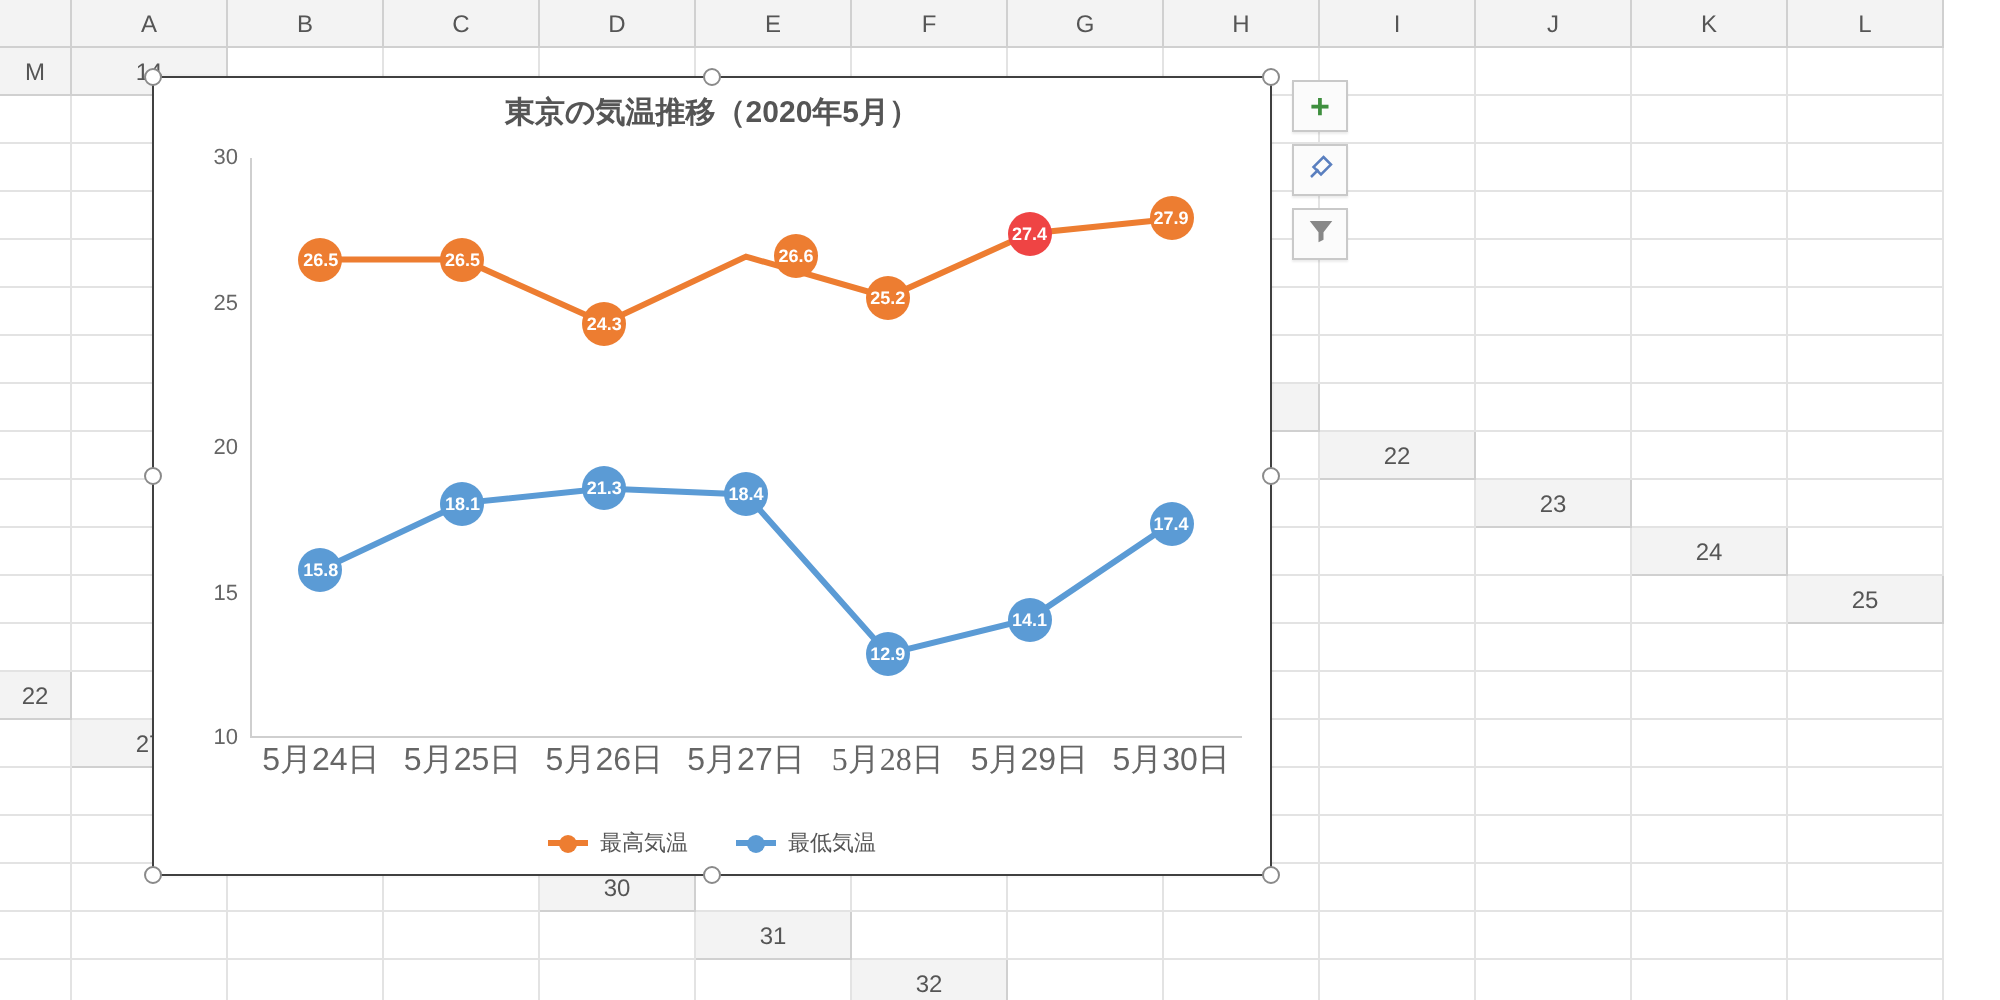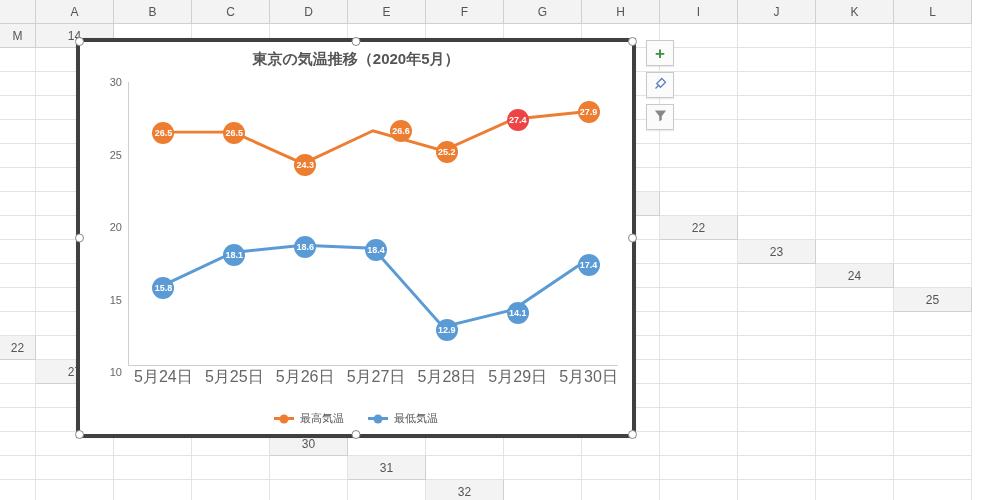--- a/index.html
+++ b/index.html
@@ -37,21 +37,21 @@
     background: #fff;
   }
   
   .chart-wrap {
     position: absolute;
     left: 76px;
     top: 38px;
     width: 560px;
     height: 400px;
     background: #fff;
-    border: 4px solid #404040;
+    border: 1px solid #404040;
     box-shadow: 0 0 0 1px rgba(0,0,0,0.02);
   }
   .handle {
     position: absolute;
     width: 9px; height: 9px;
     background: #fff;
     border: 1px solid #8a8a8a;
     border-radius: 50%;
   }
   .h-tl { left:-5px; top:-5px; }
@@ -438,33 +438,33 @@
       </svg>
   <div class="ytick" style="top: 290px;">10</div>
       <div class="ytick" style="top: 217.5px;">15</div>
       <div class="ytick" style="top: 145px;">20</div>
       <div class="ytick" style="top: 72.5px;">25</div>
       <div class="ytick" style="top: 0px;">30</div>
       <div class="xtick" style="left: 35.4286px;">5月24日</div>
       <div class="xtick" style="left: 106.286px;">5月25日</div>
       <div class="xtick" style="left: 177.143px;">5月26日</div>
       <div class="xtick" style="left: 248px;">5月27日</div>
-      <div class="xtick" style="left: 318.857px;">5月28日</div>
+      <div class="xtick" style="left: 318.857px; font-family: Liberation Serif, serif;">5月28日</div>
       <div class="xtick" style="left: 389.714px;">5月29日</div>
       <div class="xtick" style="left: 460.571px;">5月30日</div>
       <div class="marker" style="left: 35.4286px; top: 50.75px; background: rgb(237, 125, 49);">26.5</div>
       <div class="marker" style="left: 106.286px; top: 50.75px; background: rgb(237, 125, 49);">26.5</div>
       <div class="marker" style="left: 177.143px; top: 82.65px; background: rgb(237, 125, 49);">24.3</div>
       <div class="marker" style="left: 248px; top: 49.3px; background: rgb(237, 125, 49); margin-left: 25px;">26.6</div>
       <div class="marker" style="left: 318.857px; top: 69.6px; background: rgb(237, 125, 49);">25.2</div>
       <div class="marker" style="left: 389.714px; top: 37.7px; background: #ef4444;">27.4</div>
       <div class="marker" style="left: 460.571px; top: 30.45px; background: rgb(237, 125, 49);">27.9</div>
       <div class="marker" style="left: 35.4286px; top: 205.9px; background: rgb(91, 155, 213);">15.8</div>
       <div class="marker" style="left: 106.286px; top: 172.55px; background: rgb(91, 155, 213);">18.1</div>
-      <div class="marker" style="left: 177.143px; top: 165.3px; background: rgb(91, 155, 213);">18.6</div>
+      <div class="marker" style="left: 177.143px; top: 165.3px; background: rgb(91, 155, 213);">21.3</div>
       <div class="marker" style="left: 248px; top: 168.2px; background: rgb(91, 155, 213);">18.4</div>
       <div class="marker" style="left: 318.857px; top: 247.95px; background: rgb(91, 155, 213);">12.9</div>
       <div class="marker" style="left: 389.714px; top: 230.55px; background: rgb(91, 155, 213);">14.1</div>
       <div class="marker" style="left: 460.571px; top: 182.7px; background: rgb(91, 155, 213);">17.4</div>
     </div>
 
   <div class="legend" id="legend">
       <div class="lg-item">
         <div class="lg-swatch" style="background: rgb(237, 125, 49);"></div>
         <span>最高気温</span>

